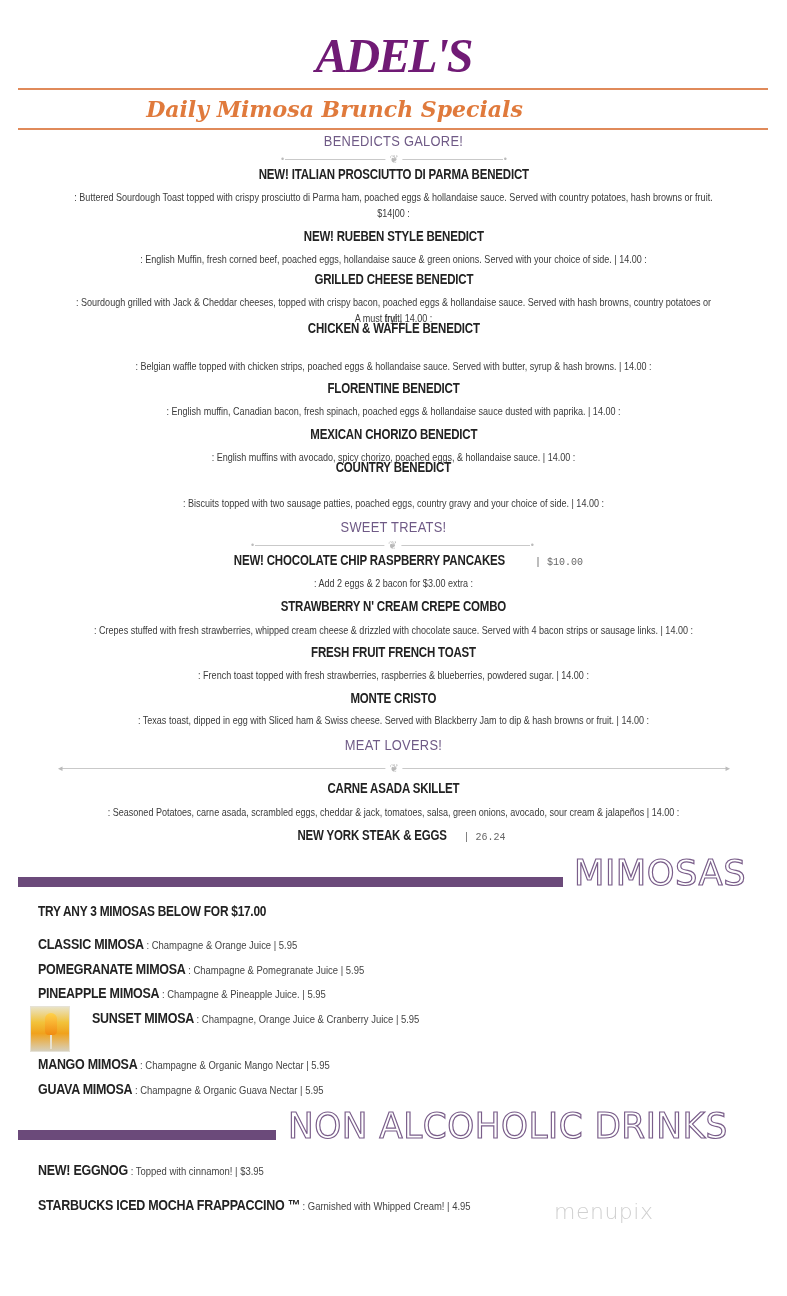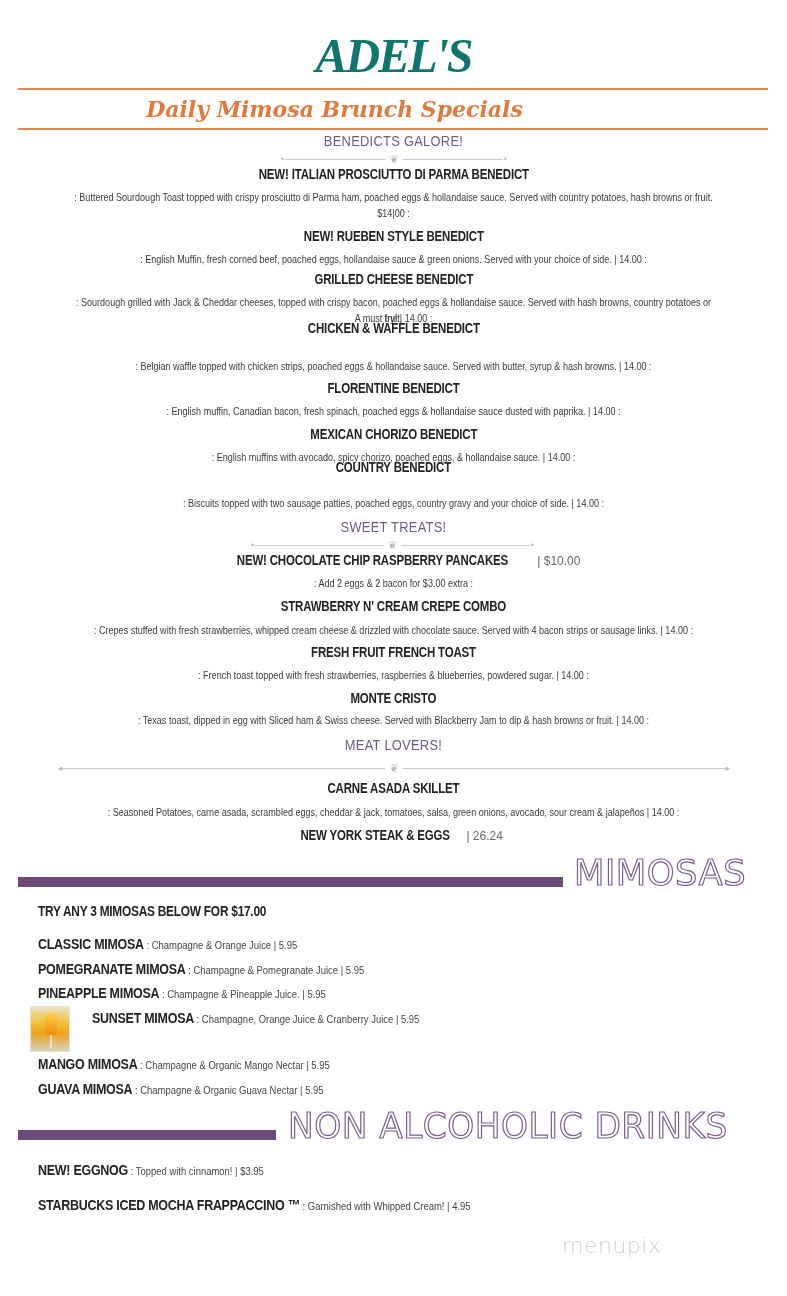--- a/index.html
+++ b/index.html
@@ -1,64 +1,64 @@
 <!DOCTYPE html>
 <html><head>
 <meta charset="utf-8">
 <style>
   * { box-sizing: border-box; margin: 0; padding: 0; }
   html, body { width: 787px; height: 1296px; background: #ffffff; overflow: hidden; }
   body { font-family: "Liberation Sans", sans-serif; color: #2b2b2b; position: relative; }
 
   .logo { position: absolute; top: 30px; left: 0; width: 787px; text-align: center;
     font-family: "Liberation Serif", serif; font-style: italic; font-weight: bold;
-    font-size: 48px; letter-spacing: -2px; color: #0f766e; line-height: 52px; }
+    font-size: 48px; letter-spacing: -2px; color: #701a75; line-height: 52px; }
 
   .rule { position: absolute; left: 18px; width: 750px; height: 2px; background: #e08a5a; }
   .banner { position: absolute; top: 94px; left: 0; width: 669px; text-align: center;
     font-family: "DejaVu Serif", serif; font-style: italic; font-weight: bold;
     font-size: 22px; color: #e07a3c; line-height: 30px; }
 
   .section-title { position: absolute; left: 0; width: 787px; text-align: center;
     font-family: "Liberation Sans Narrow", "Liberation Sans", sans-serif;
     font-size: 14px; color: #6f5a86; letter-spacing: 0.3px; transform: scaleX(0.92); }
 
   .divider { position: absolute; height: 10px; }
   .divider .line { position: absolute; top: 4px; left: 0; right: 0; height: 1px; background: #c9c9c9; }
   .divider .orn { position: absolute; top: -2px; left: 50%; transform: translateX(-50%);
     background: #fff; padding: 0 4px; font-size: 11px; color: #b9b9b9; line-height: 12px; }
   .divider .dot-l, .divider .dot-r { position: absolute; top: 0px; font-size: 9px; color: #bbb; line-height: 9px; }
   .divider .dot-l { left: -4px; } .divider .dot-r { right: -4px; }
 
   .item { position: absolute; left: 0; width: 787px; text-align: center; }
   .item-name { font-family: "Liberation Sans", sans-serif; font-weight: bold; font-size: 14px;
     color: #222; display: inline-block; transform: scaleX(0.82); transform-origin: center; letter-spacing: -0.2px; }
-  .item-price-inline { font-weight: normal; font-size: 12px; color: #666; }
+  .item-price-inline { font-weight: normal; font-size: 10px; color: #666; font-family: Liberation Mono, monospace; }
   .desc { position: absolute; left: 20px; width: 747px; text-align: center; font-size: 10.5px;
     color: #3a3a3a; line-height: 16px; transform: scaleX(0.86); transform-origin: center; }
 
   .purple-bar { position: absolute; height: 10px; background: #6b4a7a; }
   .big-heading { position: absolute; font-family: "DejaVu Sans", sans-serif; font-size: 36px;
     color: #fff; -webkit-text-stroke: 1.2px #7a5e8a; letter-spacing: 0.5px; line-height: 40px;
     transform: scaleX(0.98); transform-origin: left; }
 
   .drink-row { position: absolute; left: 38px; white-space: nowrap; font-size: 11px; color: #444;
     transform: scaleX(0.86); transform-origin: left; }
   .drink-name { font-weight: bold; font-size: 14.5px; color: #222; letter-spacing: -0.3px; }
   .promo { position: absolute; left: 38px; top: 903px; font-weight: bold; font-size: 14.5px; color: #222;
     transform: scaleX(0.82); transform-origin: left; letter-spacing: -0.3px; }
 
   .mimosa-img { position: absolute; left: 30px; top: 1006px; width: 40px; height: 46px;
     background: linear-gradient(180deg, #e9e3c7 0%, #f2c23a 35%, #f0a21c 60%, #d7d0bc 100%); border: 1px solid #e6e2d6; }
   .mimosa-img .glass { position: absolute; left: 14px; top: 6px; width: 12px; height: 22px;
     border-radius: 6px 6px 4px 4px; background: linear-gradient(180deg,#ffd24a,#f08a10); }
   .mimosa-img .stem { position: absolute; left: 19px; top: 28px; width: 2px; height: 14px; background: #e7e1cf; }
 
-  .watermark { position: absolute; left: 554px; top: 1233px; font-family: "DejaVu Sans", sans-serif;
-    font-size: 22px; color: #d0d0d0; font-weight: 300; letter-spacing: 0.5px; margin-left: 8px; }
+  .watermark { position: absolute; left: 554px; top: 1199px; font-family: "DejaVu Sans", sans-serif;
+    font-size: 22px; color: #d0d0d0; font-weight: 300; letter-spacing: 0.5px; }
 </style>
 </head>
 <body>
 
 <div class="logo">ADEL'S</div>
 <div class="rule" style="top:88px"></div>
 <div class="banner">Daily Mimosa Brunch Specials</div>
 <div class="rule" style="top:128px"></div>
 
 <div class="section-title" style="top:133px">BENEDICTS GALORE!</div>

